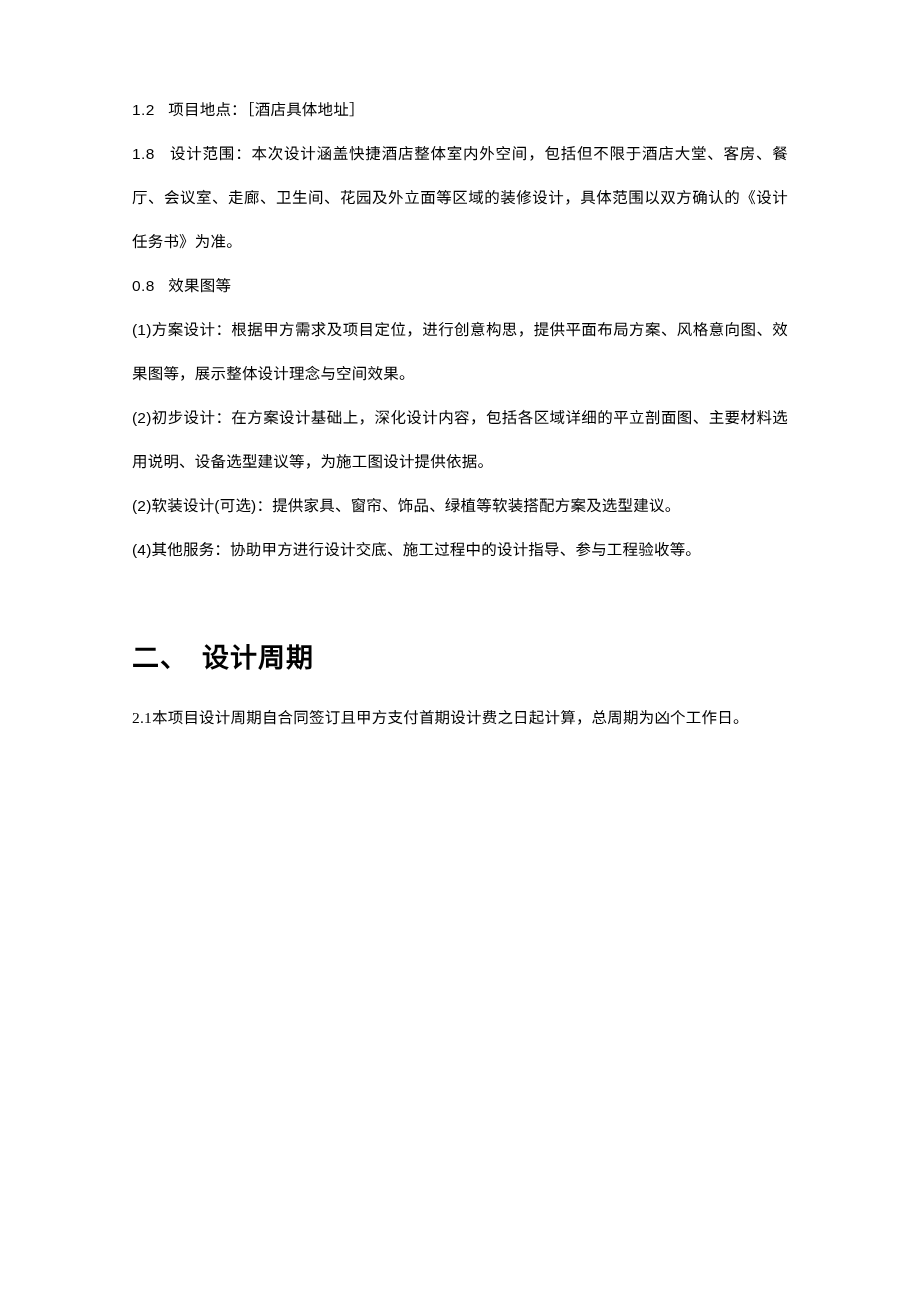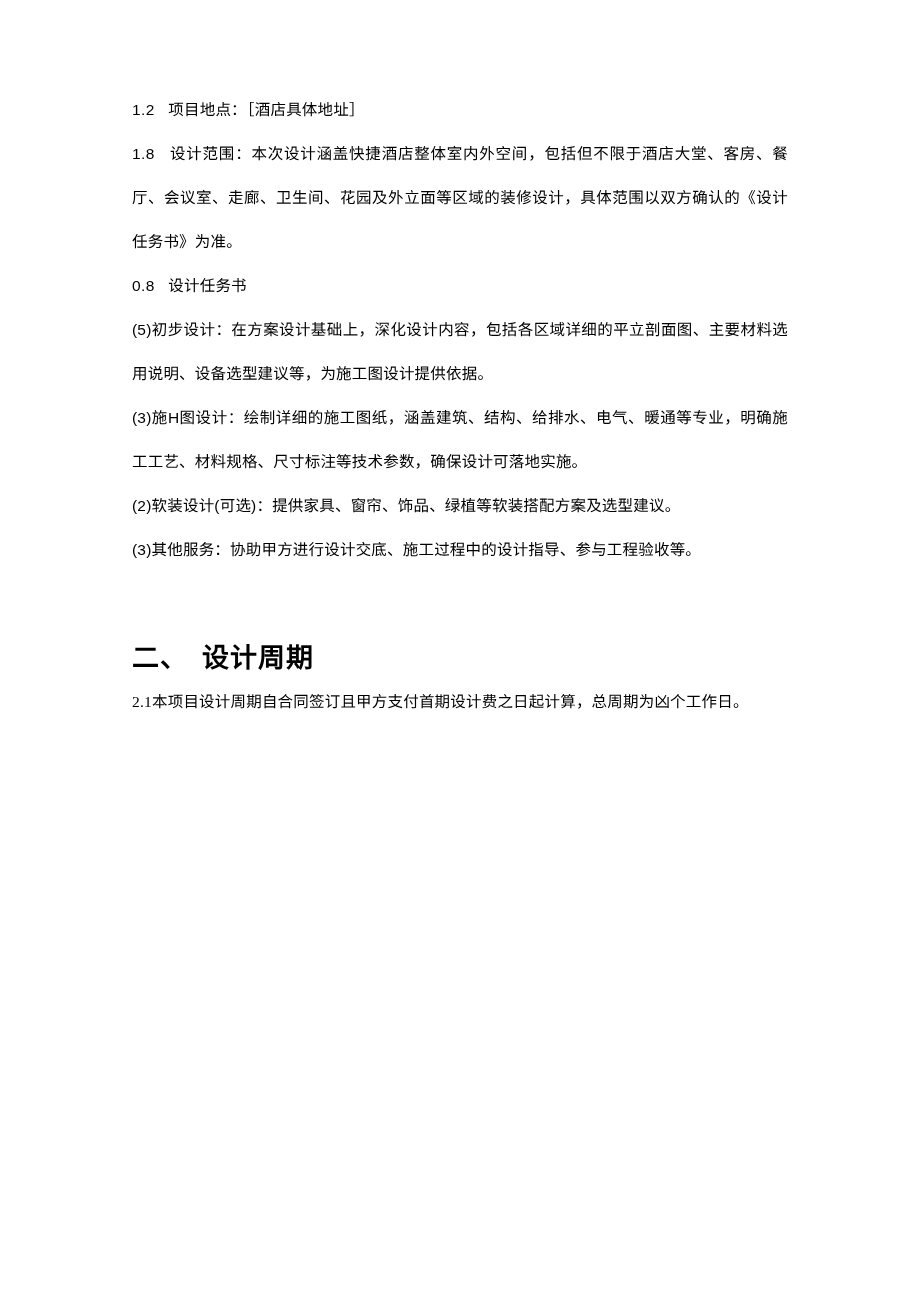--- a/index.html
+++ b/index.html
@@ -38,21 +38,21 @@
   .clause {
     margin-top: 14px;
   }
   .clause-num {
     letter-spacing: 0.4px;
   }
   .item {
     margin-top: 10px;
   }
   h2.section-heading {
-    margin: 64px 0 0 0;
+    margin: 64px 0 16px 0;
     font-size: 27px;
     font-weight: bold;
     line-height: 44px;
     letter-spacing: 1px;
   }
   .section-heading .sec-num {
     margin-right: 14px;
   }
   .after-heading {
     margin-top: 38px;
@@ -70,27 +70,27 @@
       &nbsp;&nbsp;<span>项目地点：［酒店具体地址］</span>
     </p>
 
     <p class="para clause">
       <span class="clause-num">1.8</span>
       &nbsp;&nbsp;<span>设计范围：本次设计涵盖快捷酒店整体室内外空间，包括但不限于酒店大堂、客房、餐厅、会议室、走廊、卫生间、花园及外立面等区域的装修设计，具体范围以双方确认的《设计任务书》为准。</span>
     </p>
 
     <p class="para clause">
       <span class="clause-num">0.8</span>
-      &nbsp;&nbsp;<span>设计任务书</span>
+      &nbsp;&nbsp;<span>效果图等</span>
     </p>
 
-    <p class="para item">(5)初步设计：在方案设计基础上，深化设计内容，包括各区域详细的平立剖面图、主要材料选用说明、设备选型建议等，为施工图设计提供依据。</p>
-    <p class="para item">(3)施H图设计：绘制详细的施工图纸，涵盖建筑、结构、给排水、电气、暖通等专业，明确施工工艺、材料规格、尺寸标注等技术参数，确保设计可落地实施。</p>
+    <p class="para item">(1)方案设计：根据甲方需求及项目定位，进行创意构思，提供平面布局方案、风格意向图、效果图等，展示整体设计理念与空间效果。</p>
+    <p class="para item">(2)初步设计：在方案设计基础上，深化设计内容，包括各区域详细的平立剖面图、主要材料选用说明、设备选型建议等，为施工图设计提供依据。</p>
     <p class="para item">(2)软装设计(可选)：提供家具、窗帘、饰品、绿植等软装搭配方案及选型建议。</p>
-    <p class="para item">(3)其他服务：协助甲方进行设计交底、施工过程中的设计指导、参与工程验收等。</p>
+    <p class="para item">(4)其他服务：协助甲方进行设计交底、施工过程中的设计指导、参与工程验收等。</p>
 
     <h2 class="section-heading">
       <span class="sec-num">二、</span><span>设计周期</span>
     </h2>
 
     <p class="para after-heading">2.1本项目设计周期自合同签订且甲方支付首期设计费之日起计算，总周期为凶个工作日。</p>
 
   </div>
 </div>
 

